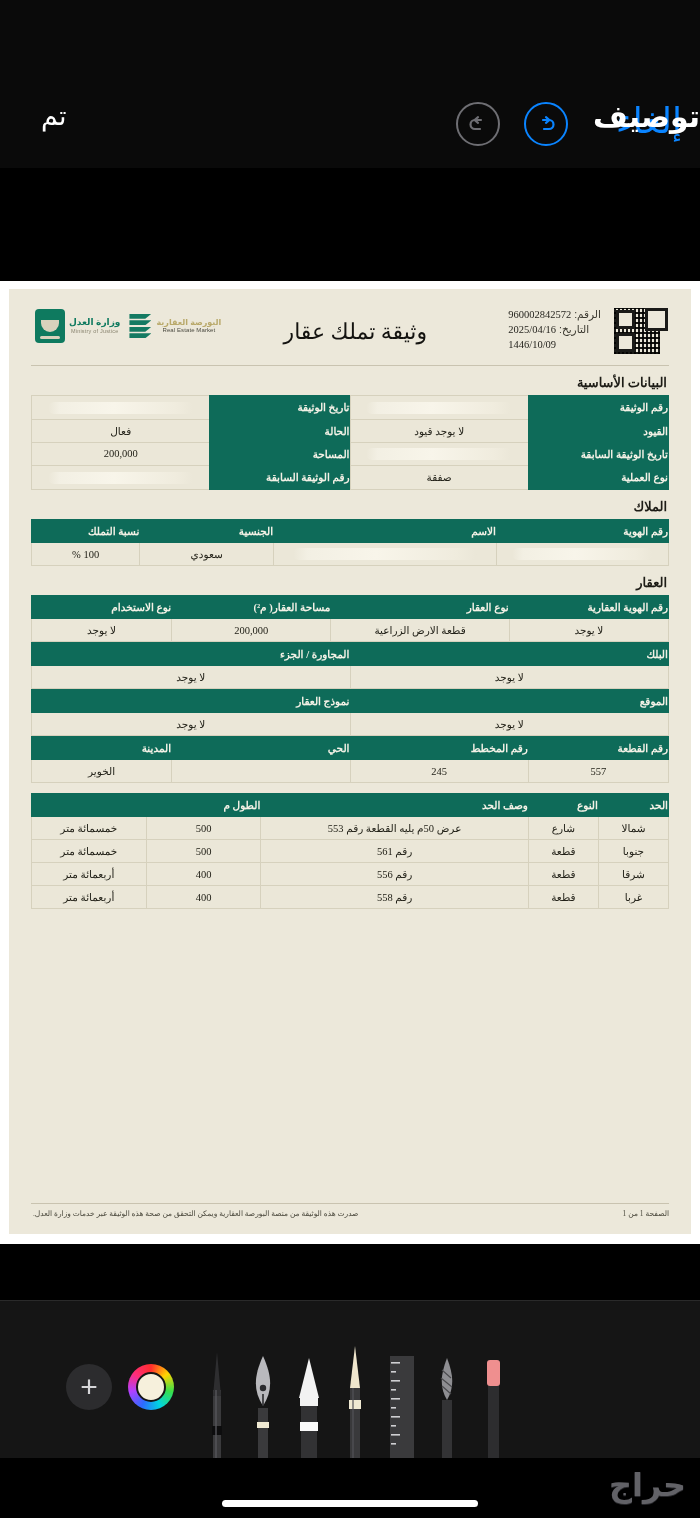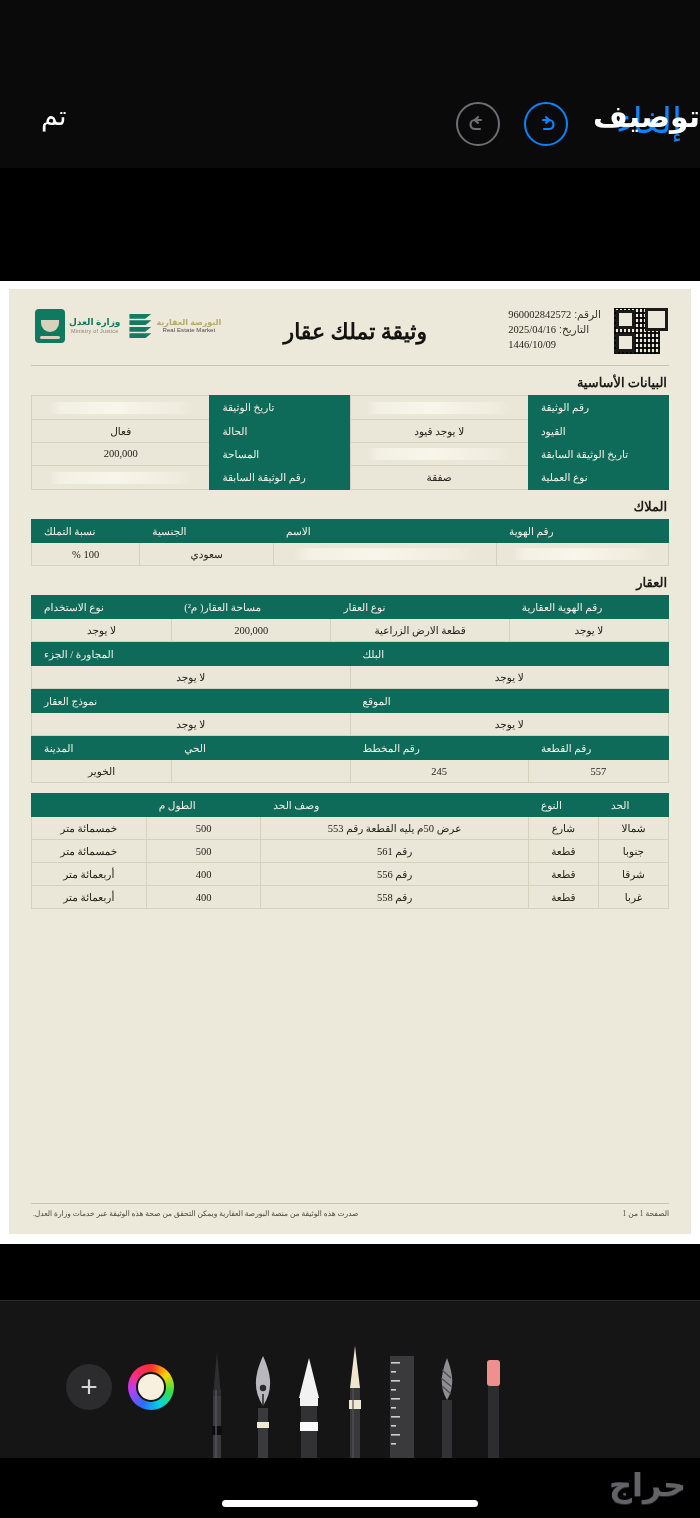--- a/index.html
+++ b/index.html
@@ -92,21 +92,21 @@
   .qr::before, .qr::after {
     content: ""; position: absolute; width: 13px; height: 13px;
     border: 3px solid #1a1a18; background: #ece8da;
   }
   .qr::before { top: 2px; left: 2px; box-shadow: 31px 0 0 -1px #ece8da, 31px 0 0 2px #1a1a18; }
   .qr::after  { bottom: 2px; left: 2px; }
   .hdr-meta { font-size: 10.5px; color: #26251f; line-height: 1.45; text-align: left; margin-left: 19px; }
   .hdr-meta .row { white-space: nowrap; }
   .hdr-meta .lbl { color: #3a382f; }
   .doc-title {
-    font-size: 22px; color: #141310; font-weight: 700;
+    font-size: 22px; color: #141310; font-weight: 400;
     font-family: "Liberation Serif", "DejaVu Serif", serif;
     align-self: center; margin-top: 2px;
   }
   .hdr-right { display: flex; align-items: center; gap: 9px; margin-top: 2px; }
   .logo-moj { display: flex; align-items: center; gap: 4px; }
   .moj-emblem {
     width: 30px; height: 34px; border-radius: 4px;
     background: #0e7a5f; position: relative;
     display: flex; align-items: center; justify-content: center;
   }
@@ -137,22 +137,22 @@
     margin: 9px 2px 4px 0; text-align: right;
     font-family: "Liberation Serif", "DejaVu Serif", serif;
   }
   table.t {
     width: 100%; border-collapse: collapse;
     table-layout: fixed;
     font-family: "Liberation Serif", "DejaVu Serif", serif;
   }
   table.t th {
     background: #0e6b59; color: #f3f1e6;
-    font-size: 10.5px; font-weight: 400;
-    padding: 5px 12px; text-align: left;
+    font-size: 10.5px; font-weight: 700;
+    padding: 5px 0; text-align: right;
     border: 1px solid #0e6b59;
   }
   table.t td {
     background: #ebe7d8; color: #232219;
     font-size: 10.5px; padding: 5px 4px; text-align: center;
     border: 1px solid #d6d1bd;
     height: 22px;
   }
   .num { font-family: "Liberation Serif", "DejaVu Serif", serif; }
 

